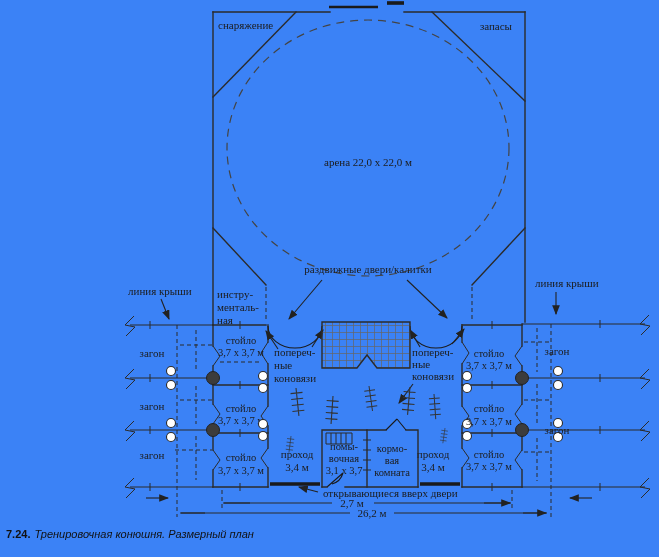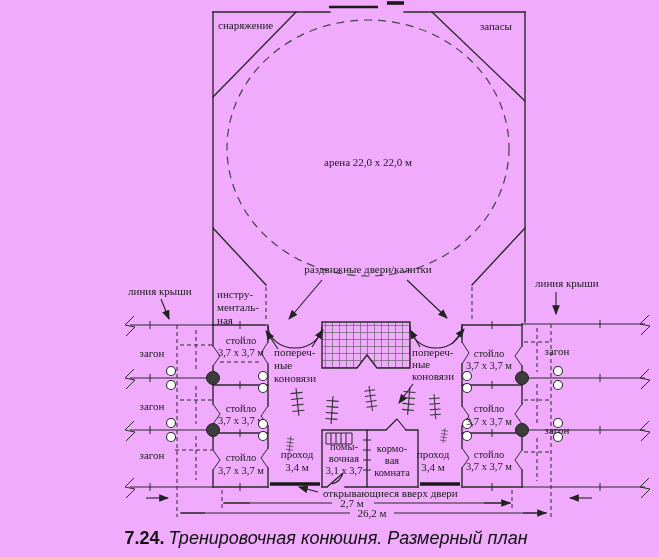--- a/index.html
+++ b/index.html
@@ -1,22 +1,22 @@
 <!DOCTYPE html>
 <html><head>
 <meta charset="utf-8">
 <style>
   html,body{margin:0;padding:0;background:#fff;}
-  .canvas{position:relative;width:659px;height:557px;background:#f0abfc;overflow:hidden;
-          font-family:"Liberation Serif", serif;text-align:center;}
+  .canvas{position:relative;width:659px;height:557px;background:#3b82f6;overflow:hidden;
+          font-family:"Liberation Serif", serif;}
   svg{position:absolute;left:0;top:0;}
   svg text{fill:#1c1c1c;font-family:"Liberation Serif", serif;font-size:11px;}
   svg text.small{font-size:10.5px;}
   .caption{position:absolute;left:6px;top:528px;width:640px;
-           font-family:"Liberation Sans", sans-serif;font-size:18px;color:#111;}
+           font-family:"Liberation Sans", sans-serif;font-size:11px;color:#111;}
   .caption .num{font-weight:bold;font-style:normal;}
   .caption .ttl{font-style:italic;margin-left:4px;}
   .wall{stroke:#2b2b2b;stroke-width:1.4;fill:none;stroke-linecap:square;}
   .thin{stroke:#2b2b2b;stroke-width:1;fill:none;}
   .fence{stroke:#2b2b2b;stroke-width:1.2;fill:none;}
   .dash{stroke:#2b2b2b;stroke-width:1;fill:none;stroke-dasharray:4 3;}
   .dashc{stroke:#444;stroke-width:1.2;fill:none;stroke-dasharray:8 6;}
   .leaf{stroke:#1a1a1a;fill:none;}
   .arrow{stroke:#222;stroke-width:1.1;fill:none;}
   .gate{fill:#fff;stroke:#2b2b2b;stroke-width:1.1;}

